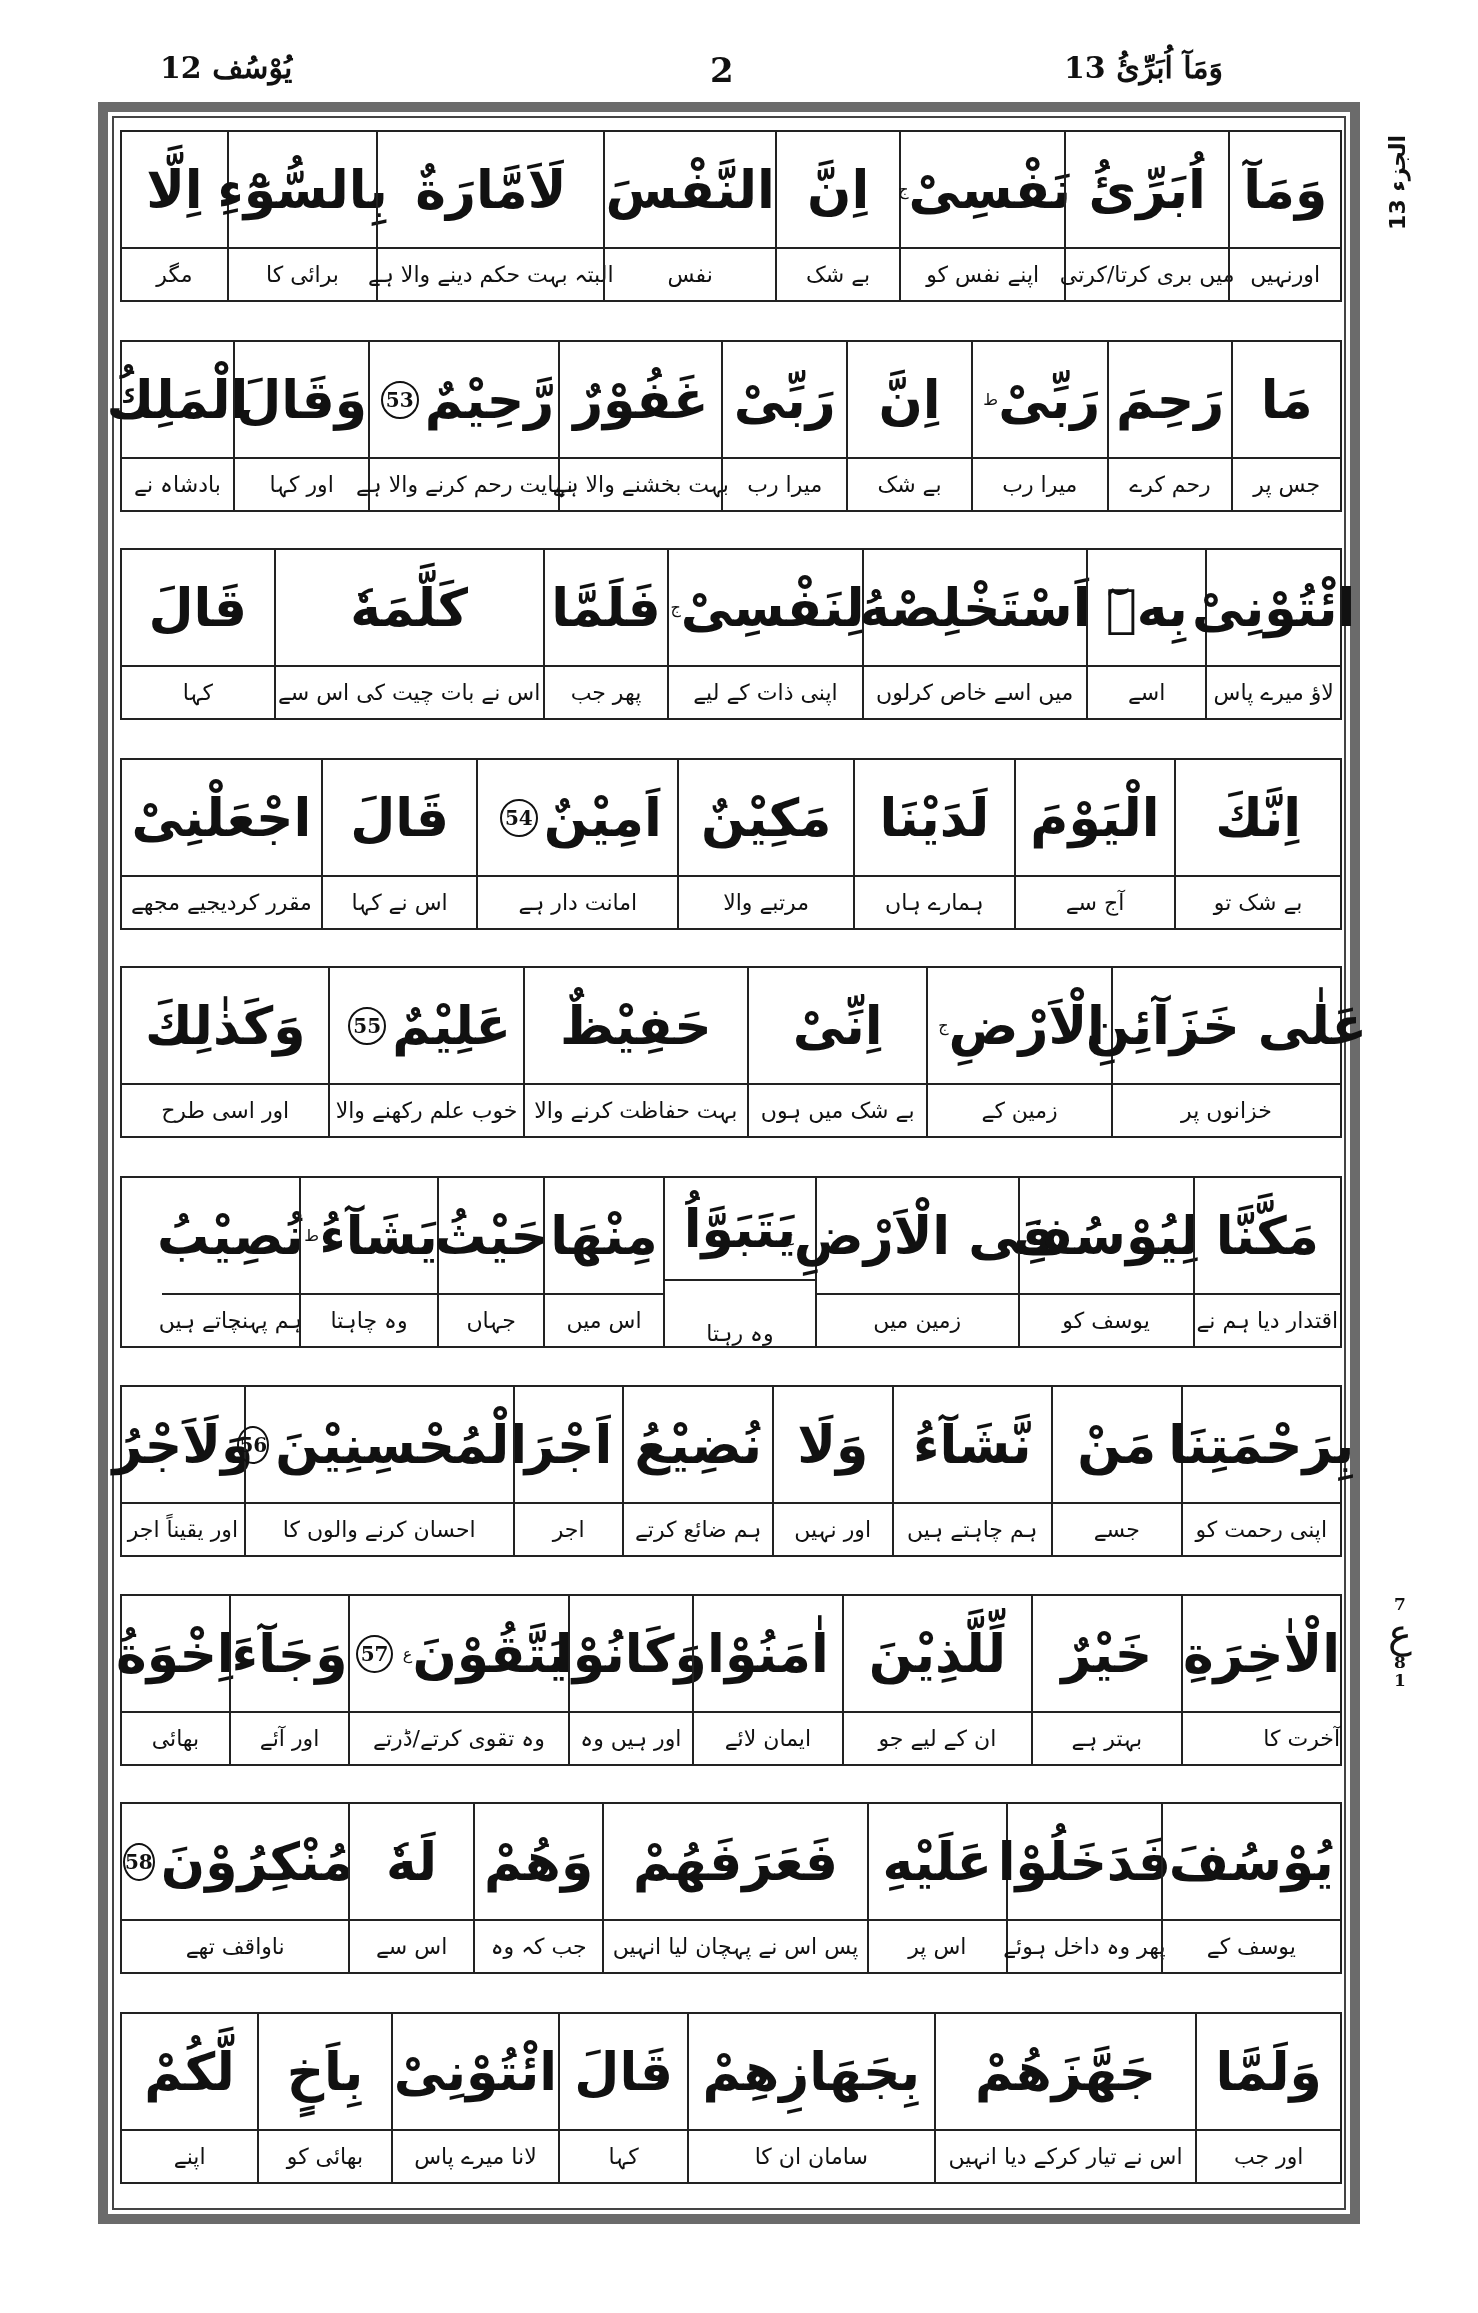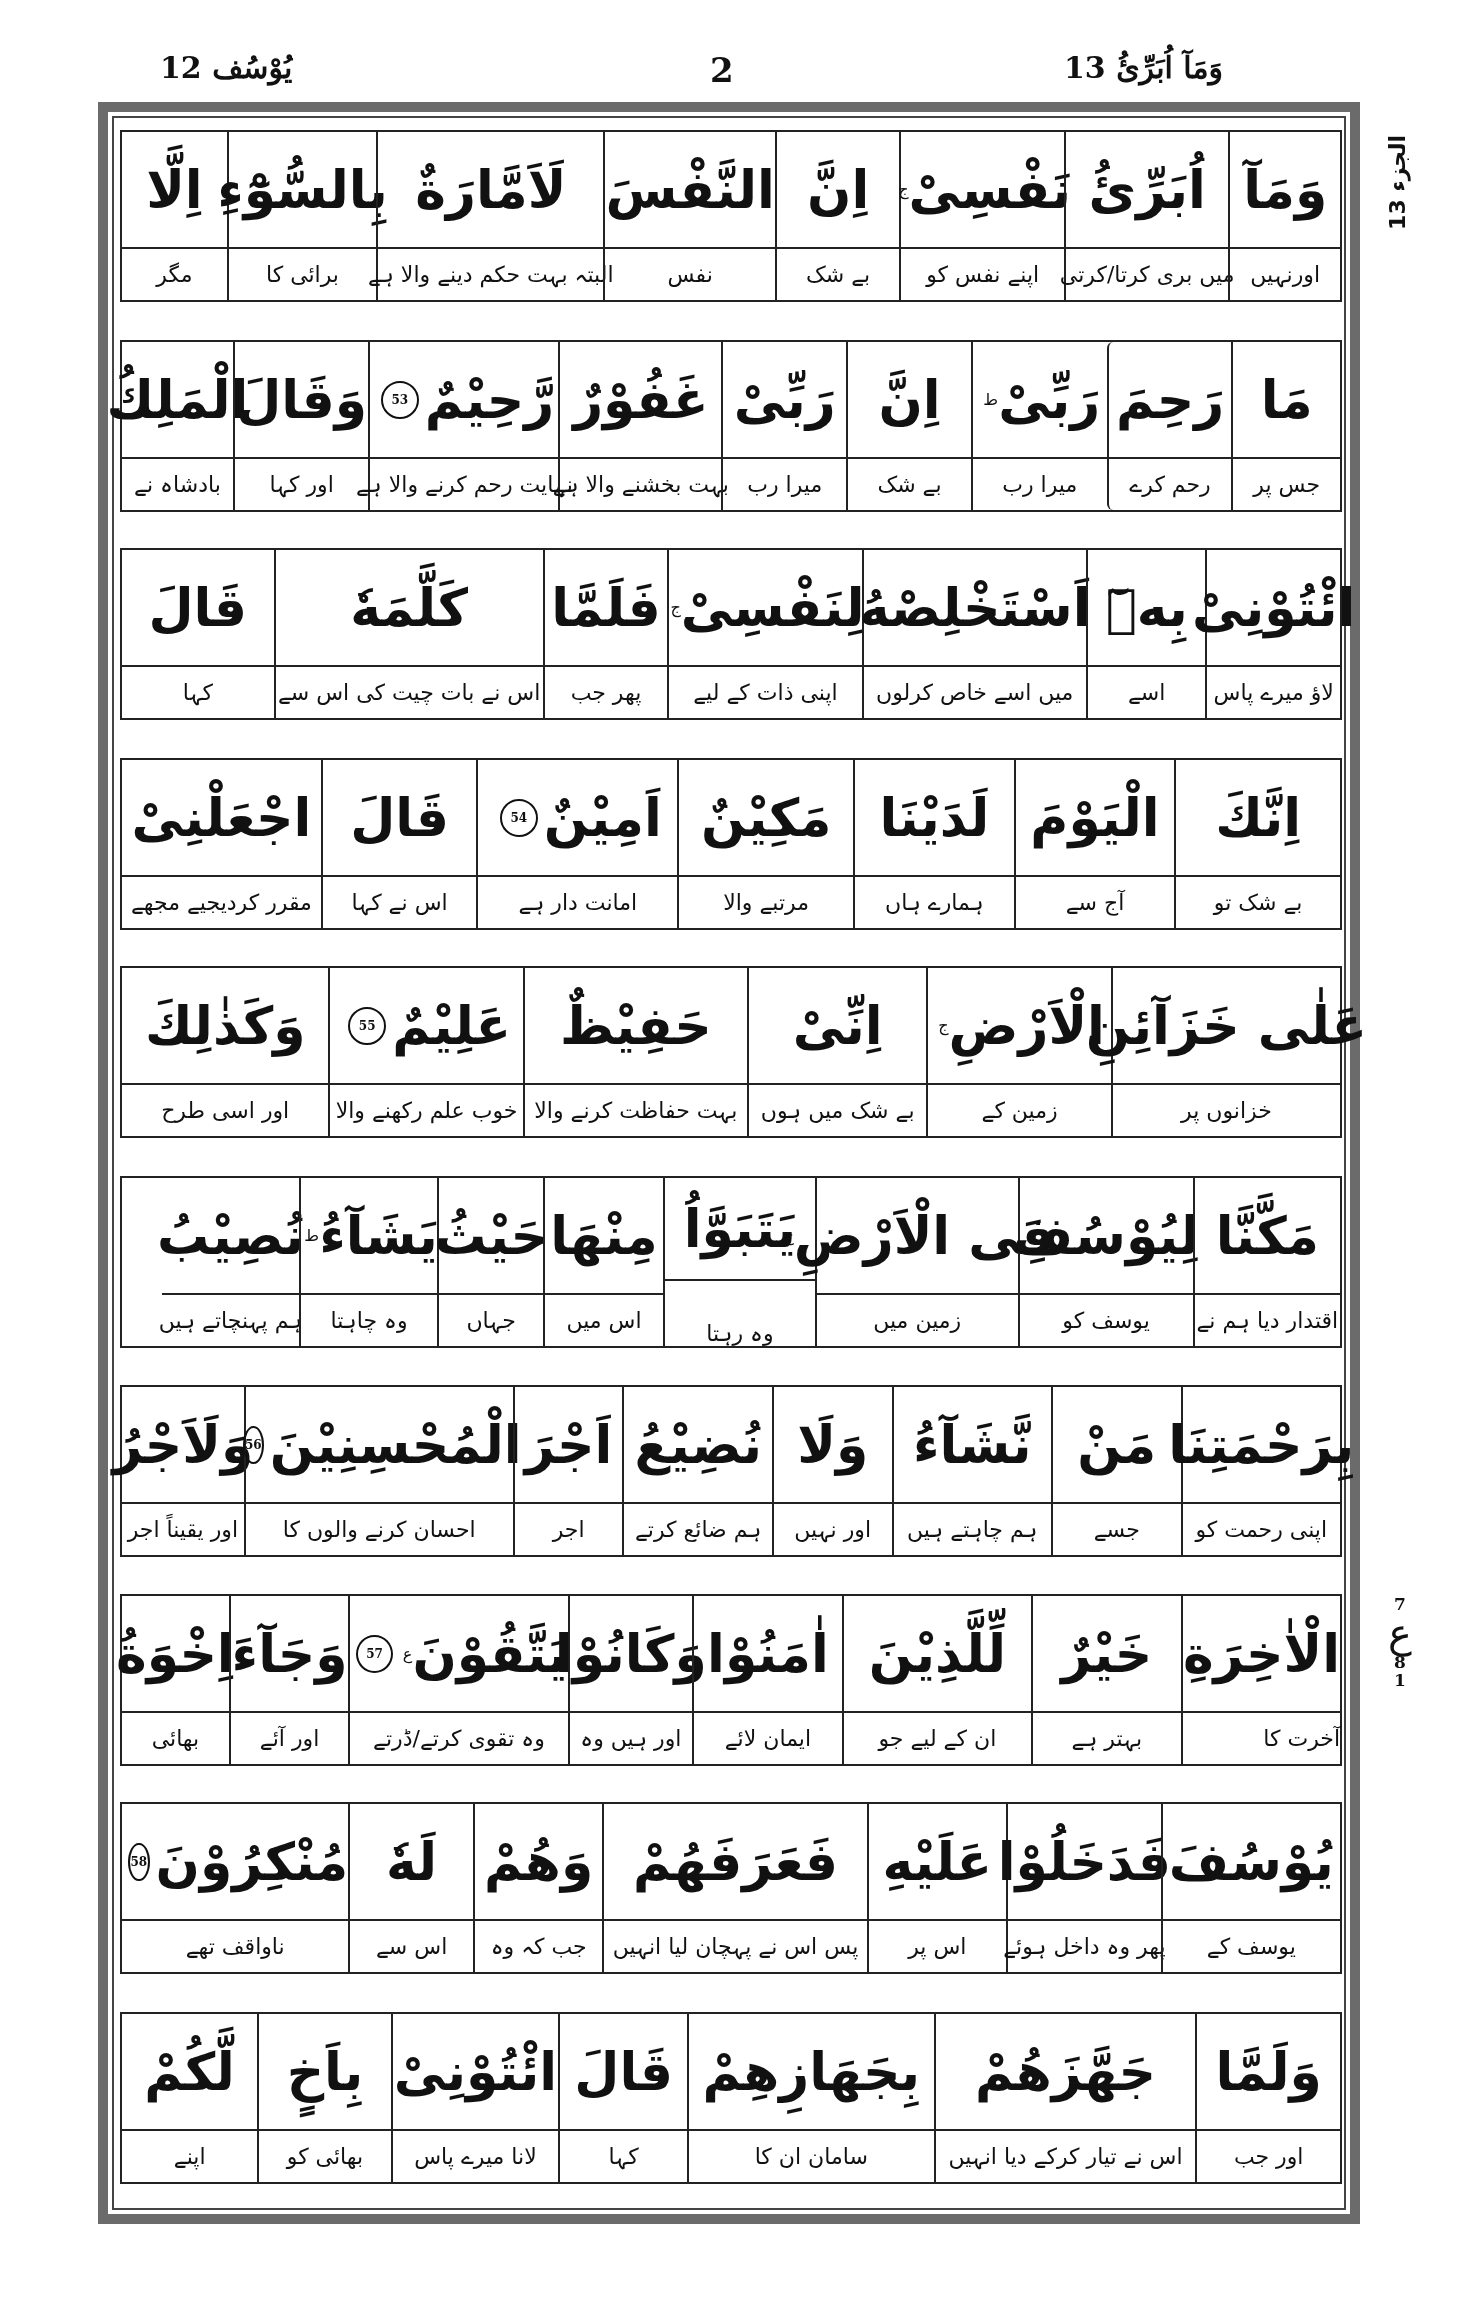--- a/index.html
+++ b/index.html
@@ -13,21 +13,21 @@
   .side-juz { position:absolute; left:1385px; top:135px; writing-mode:vertical-rl; transform:rotate(180deg); font-family:"DejaVu Sans", sans-serif; font-size:22px; font-weight:bold; direction:rtl; }
   .side-ruku { position:absolute; left:1380px; top:1595px; width:40px; text-align:center; font-family:"DejaVu Serif", serif; }
   .side-ruku .ain { font-size:40px; line-height:40px; }
   .side-ruku .num { font-size:17px; font-weight:bold; line-height:18px; }
   .row { position:absolute; left:120px; width:1222px; border:2px solid #222; box-sizing:border-box; display:flex; flex-direction:row-reverse; }
   .cell { border-left:2px solid #222; display:flex; flex-direction:column; box-sizing:border-box; }
   .cell:last-child { border-left:none; }
   .arabic { height:115px; display:flex; align-items:center; justify-content:center; font-family:"DejaVu Sans", sans-serif; font-size:52px; font-weight:bold; direction:rtl; border-bottom:2px solid #222; white-space:nowrap; }
   .urdu { flex:1; display:flex; align-items:center; justify-content:center; font-family:"DejaVu Sans", sans-serif; font-size:22px; direction:rtl; white-space:nowrap; }
   .mark { font-size:16px; font-weight:normal; vertical-align:super; margin-left:4px; }
-  .ayah { display:inline-flex; width:34px; height:34px; border:2px solid #111; border-radius:50%; font-family:"DejaVu Serif", serif; font-size:12px; font-weight:bold; align-items:center; justify-content:center; margin:0 6px; direction:ltr; }
+  .ayah { display:inline-flex; width:34px; height:34px; border:2px solid #111; border-radius:50%; font-family:"DejaVu Serif", serif; font-size:20px; font-weight:bold; align-items:center; justify-content:center; margin:0 6px; direction:ltr; }
 </style>
 </head>
 <body>
 
 <div class="header">
   <div class="hdr-right">وَمَآ اُبَرِّئُ 13</div>
   <div class="hdr-center">2</div>
   <div class="hdr-left">یُوْسُف 12</div>
 </div>
 
@@ -96,21 +96,21 @@
         <div class="urdu">مگر</div>
       </div>
     </div>
     <div class="row" style="top: 340px; height: 172px;">
       <div class="cell" style="width: 108.556px;">
         <div class="arabic">
           <span>مَا</span>
         </div>
         <div class="urdu">جس پر</div>
       </div>
-      <div class="cell" style="width: 124.84px; border-radius: 6px;">
+      <div class="cell" style="width: 124.84px;">
         <div class="arabic">
           <span>رَحِمَ</span>
         </div>
         <div class="urdu">رحم کرے</div>
       </div>
       <div class="cell" style="width: 135.695px;">
         <div class="arabic">
           <span>رَبِّیْ</span>
           <span class="mark">ط</span>
         </div>

